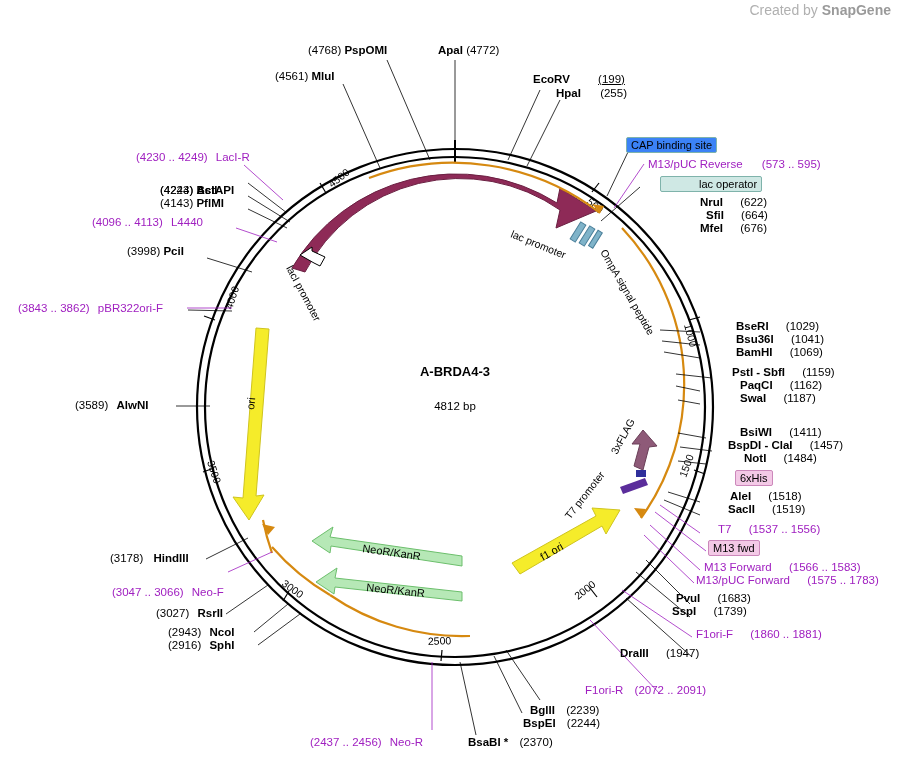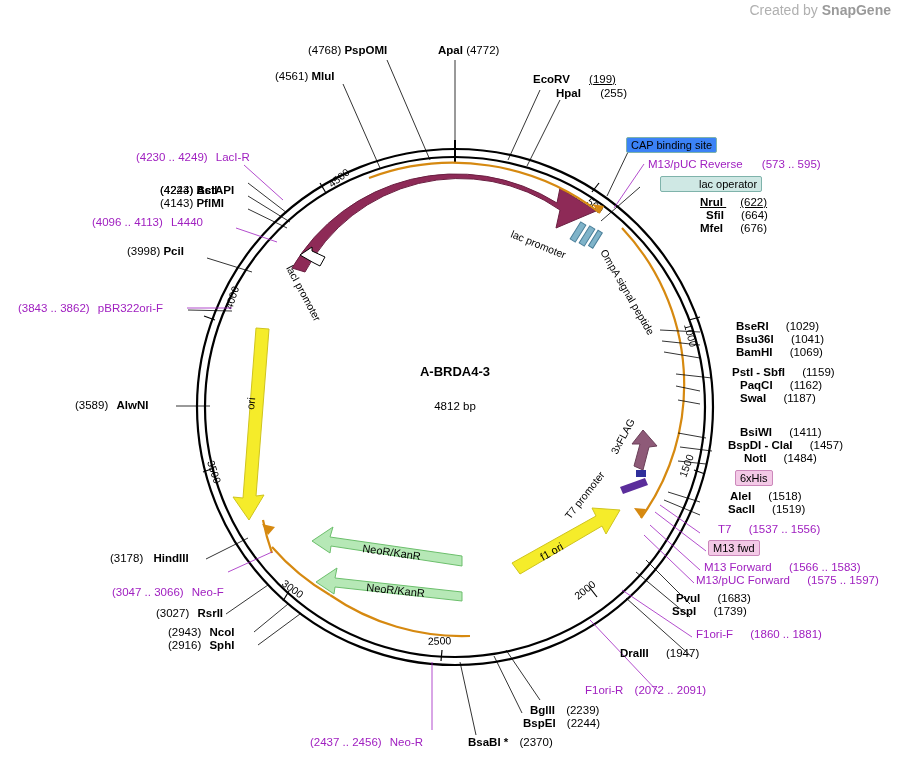--- a/index.html
+++ b/index.html
@@ -194,21 +194,21 @@
 <div class="lbl" style="left:438px;top:44px;">
   <b>ApaI</b>
   <span class="pos">(4772)</span>
 </div>
 <div class="lbl" style="left:275px;top:70px;">
   <span class="pos">(4561)</span>
   <b>MluI</b>
 </div>
 <div class="lbl" style="left:533px;top:73px;">
   <b>EcoRV</b>
-  <span class="pos" style="margin-left:16px;text-decoration:underline;">(199)</span>
+  <span class="pos" style="margin-left:25px;text-decoration:underline;">(199)</span>
 </div>
 <div class="lbl" style="left:556px;top:87px;">
   <b>HpaI</b>
   <span class="pos" style="margin-left:16px;">(255)</span>
 </div>
 
 <div class="lbl purple" style="left:136px;top:151px;">
   <span>(4230 .. 4249)</span>
   <span style="margin-left:5px;">LacI-R</span>
 </div>
@@ -258,21 +258,21 @@
 </div>
 <div class="lbl" style="left:168px;top:639px;">
   <span class="pos">(2916)</span>
   <b style="margin-left:5px;">SphI</b>
 </div>
 
 <div class="lbl purple" style="left:648px;top:158px;">
   <span>M13/pUC Reverse</span>
   <span style="margin-left:16px;">(573 .. 595)</span>
 </div>
-<div class="lbl" style="left:700px;top:196px;text-decoration:underline;">
+<div class="lbl" style="left:700px;top:196px;">
   <b>NruI</b>
   <span class="pos" style="margin-left:14px;">(622)</span>
 </div>
 <div class="lbl" style="left:706px;top:209px;">
   <b>SfiI</b>
   <span class="pos" style="margin-left:14px;">(664)</span>
 </div>
 <div class="lbl" style="left:700px;top:222px;">
   <b>MfeI</b>
   <span class="pos" style="margin-left:14px;">(676)</span>
@@ -326,21 +326,21 @@
 <div class="lbl purple" style="left:718px;top:523px;">
   <span>T7</span>
   <span style="margin-left:14px;">(1537 .. 1556)</span>
 </div>
 <div class="lbl purple" style="left:704px;top:561px;">
   <span>M13 Forward</span>
   <span style="margin-left:14px;">(1566 .. 1583)</span>
 </div>
 <div class="lbl purple" style="left:696px;top:574px;">
   <span>M13/pUC Forward</span>
-  <span style="margin-left:14px;">(1575 .. 1597)</span>
+  <span style="margin-left:14px;">(1575 .. 1783)</span>
 </div>
 <div class="lbl" style="left:676px;top:592px;">
   <b>PvuI</b>
   <span class="pos" style="margin-left:14px;">(1683)</span>
 </div>
 <div class="lbl" style="left:672px;top:605px;">
   <b>SspI</b>
   <span class="pos" style="margin-left:14px;">(1739)</span>
 </div>
 <div class="lbl purple" style="left:696px;top:628px;">

